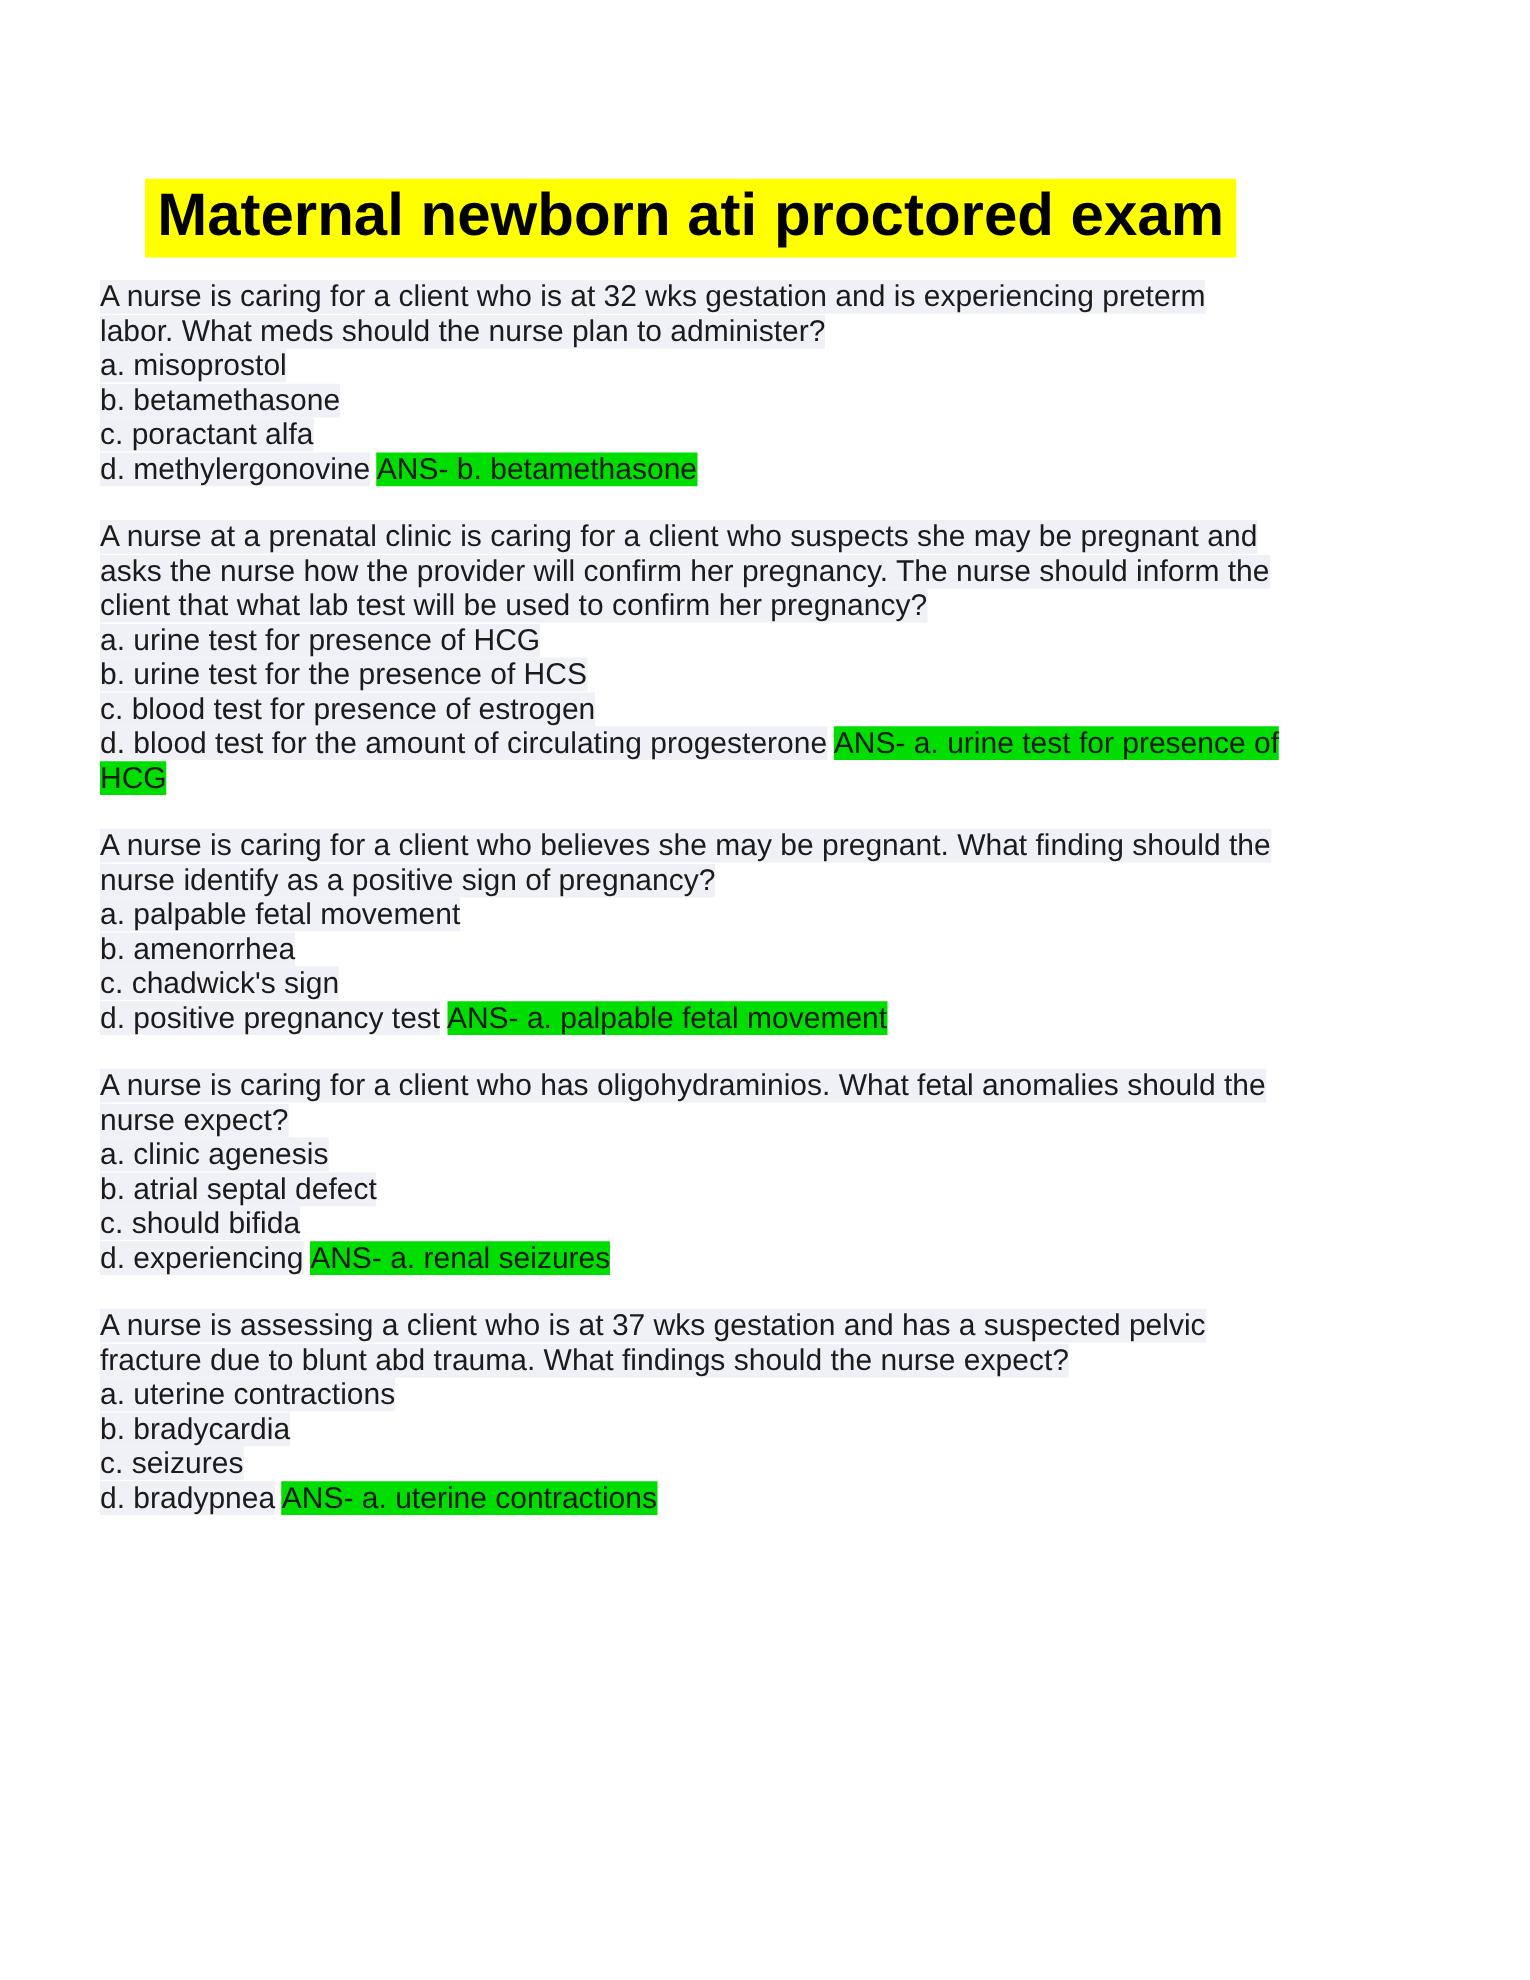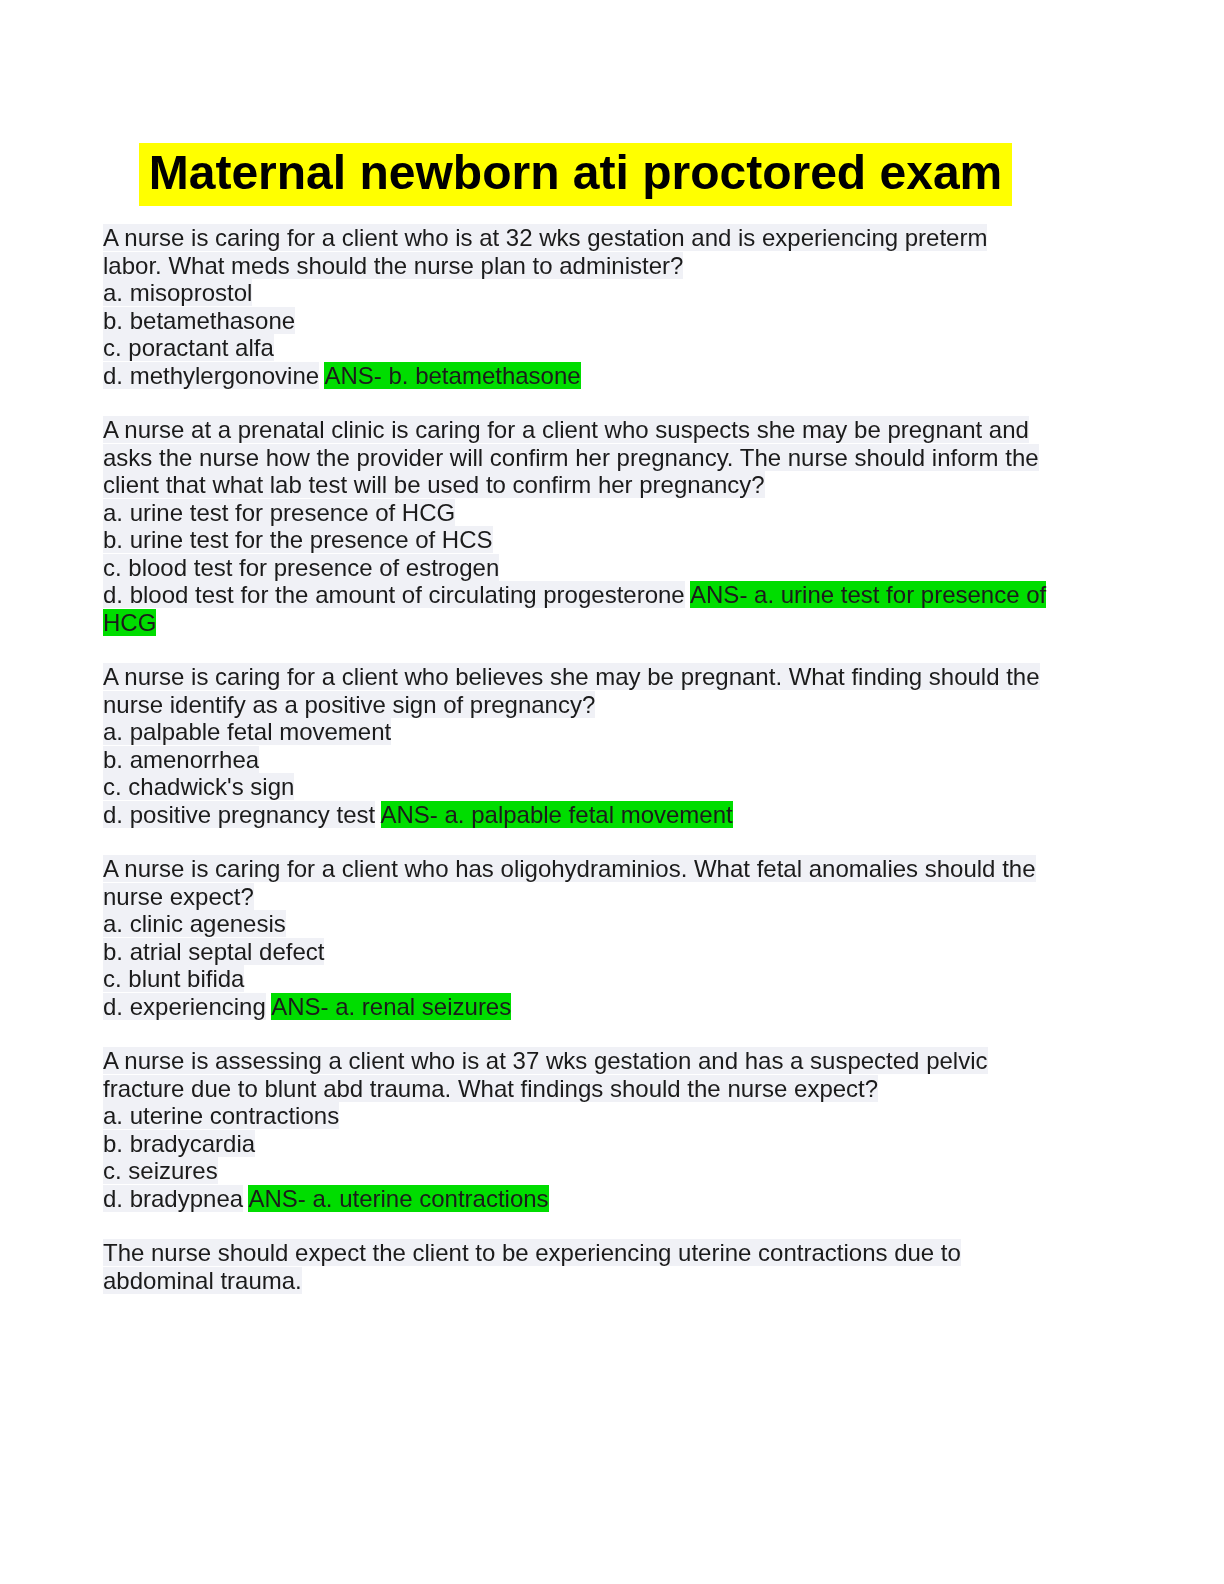--- a/index.html
+++ b/index.html
@@ -11,21 +11,21 @@
     width: 1224px;
     height: 1584px;
     overflow: hidden;
     font-family: "Liberation Sans", "DejaVu Sans", sans-serif;
     color: #1b1b1b;
   }
   .page {
     box-sizing: border-box;
     width: 1000px;
     height: 1584px;
-    padding: 143px 136px 0 103px;
+    padding: 143px 136px 0 80px;
   }
   .content {
     width: 945px;
   }
   h1.doc-title {
     margin: 0 0 18px 0;
     padding: 0;
     text-align: center;
     font-size: 48px;
     font-weight: bold;
@@ -65,22 +65,19 @@
     <h1 class="doc-title">
       <div class="title-line">
         <span>Maternal newborn ati proctored exam</span>
       </div>
     </h1>
 
     <div id="questions">
         <p class="q"><span class="hl">A nurse is caring for a client who is at 32 wks gestation and is experiencing preterm labor. What meds should the nurse plan to administer?</span><br><span class="hl">a. misoprostol</span><br><span class="hl">b. betamethasone</span><br><span class="hl">c. poractant alfa</span><br><span class="hl">d. methylergonovine</span> <span class="ans">ANS- b. betamethasone</span></p>
         <p class="q"><span class="hl">A nurse at a prenatal clinic is caring for a client who suspects she may be pregnant and asks the nurse how the provider will confirm her pregnancy. The nurse should inform the client that what lab test will be used to confirm her pregnancy?</span><br><span class="hl">a. urine test for presence of HCG</span><br><span class="hl">b. urine test for the presence of HCS</span><br><span class="hl">c. blood test for presence of estrogen</span><br><span class="hl">d. blood test for the amount of circulating progesterone</span> <span class="ans">ANS- a. urine test for presence of HCG</span></p>
         <p class="q"><span class="hl">A nurse is caring for a client who believes she may be pregnant. What finding should the nurse identify as a positive sign of pregnancy?</span><br><span class="hl">a. palpable fetal movement</span><br><span class="hl">b. amenorrhea</span><br><span class="hl">c. chadwick's sign</span><br><span class="hl">d. positive pregnancy test</span> <span class="ans">ANS- a. palpable fetal movement</span></p>
-        <p class="q"><span class="hl">A nurse is caring for a client who has oligohydraminios. What fetal anomalies should the nurse expect?</span><br><span class="hl">a. clinic agenesis</span><br><span class="hl">b. atrial septal defect</span><br><span class="hl">c. blunt bifida</span><br><span class="hl">d. experiencing</span> <span class="ans">ANS- a. renal seizures</span></p>
+        <p class="q"><span class="hl">A nurse is caring for a client who has oligohydraminios. What fetal anomalies should the nurse expect?</span><br><span class="hl">a. clinic agenesis</span><br><span class="hl">b. atrial septal defect</span><br><span class="hl">c. should bifida</span><br><span class="hl">d. experiencing</span> <span class="ans">ANS- a. renal seizures</span></p>
         <p class="q"><span class="hl">A nurse is assessing a client who is at 37 wks gestation and has a suspected pelvic fracture due to blunt abd trauma. What findings should the nurse expect?</span><br><span class="hl">a. uterine contractions</span><br><span class="hl">b. bradycardia</span><br><span class="hl">c. seizures</span><br><span class="hl">d. bradypnea</span> <span class="ans">ANS- a. uterine contractions</span></p>
       </div>
 
-    <p class="note">
-      <span class="hl">The nurse should expect the client to be experiencing uterine contractions due to abdominal trauma.</span>
-    </p>
 
   </div>
 </div>
 
 </body></html>

